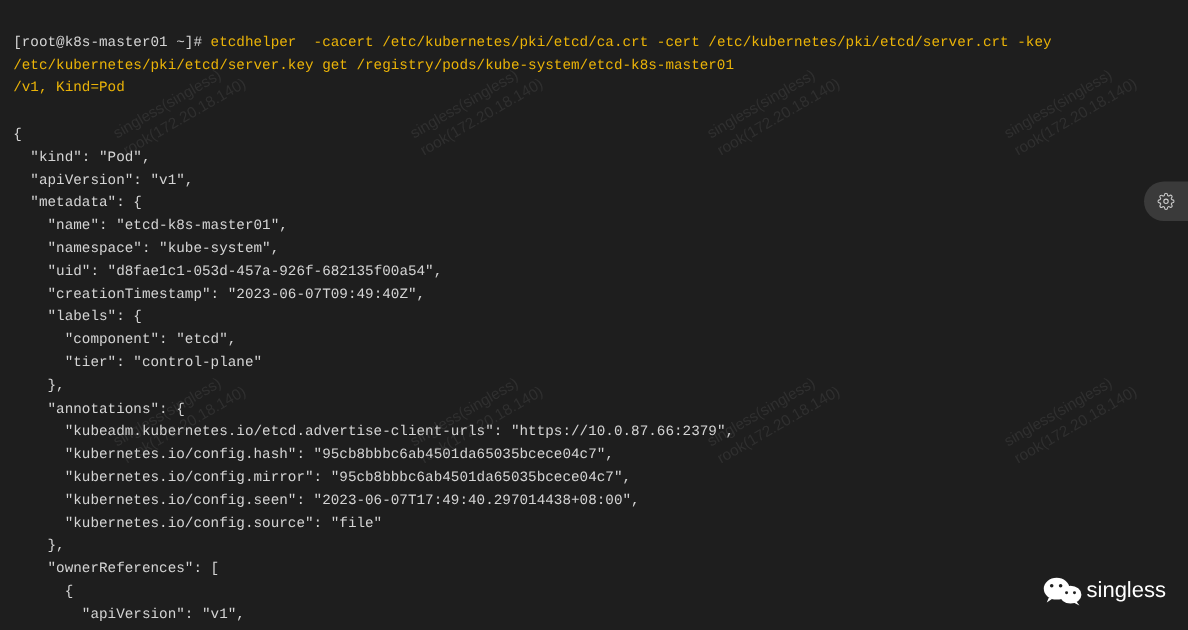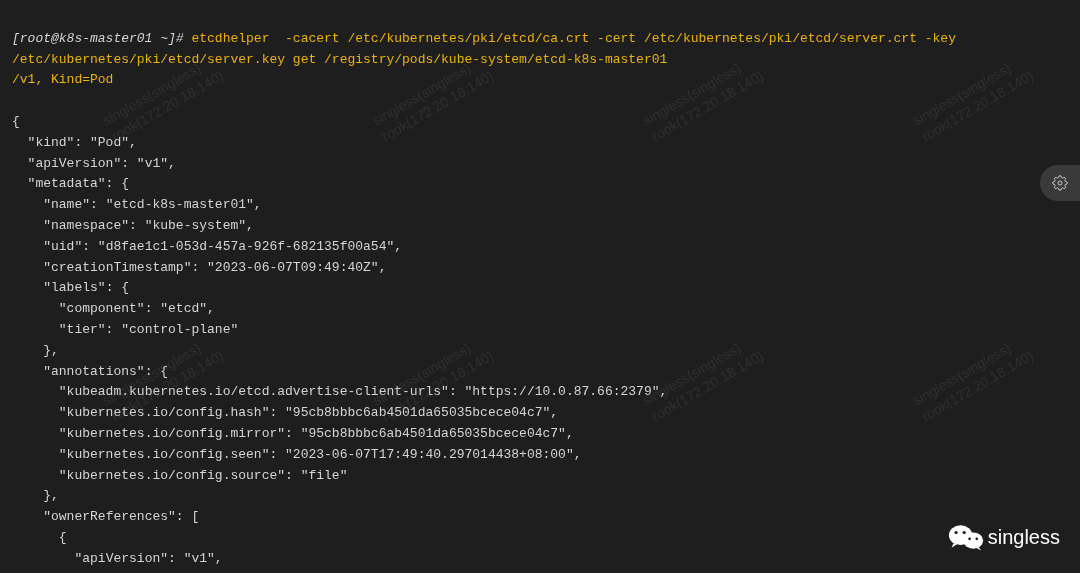--- a/index.html
+++ b/index.html
@@ -19,21 +19,20 @@
       position: relative;
     }
     .terminal {
       padding: 8px 12px;
       white-space: pre;
       position: relative;
       z-index: 1;
     }
     .prompt {
       color: #d4d4d4;
-      font-style: italic;
     }
     .command {
       color: #eab308;
     }
     .output {
       color: #eab308;
     }
     .watermark {
       position: absolute;
       color: rgba(150, 150, 150, 0.15);

